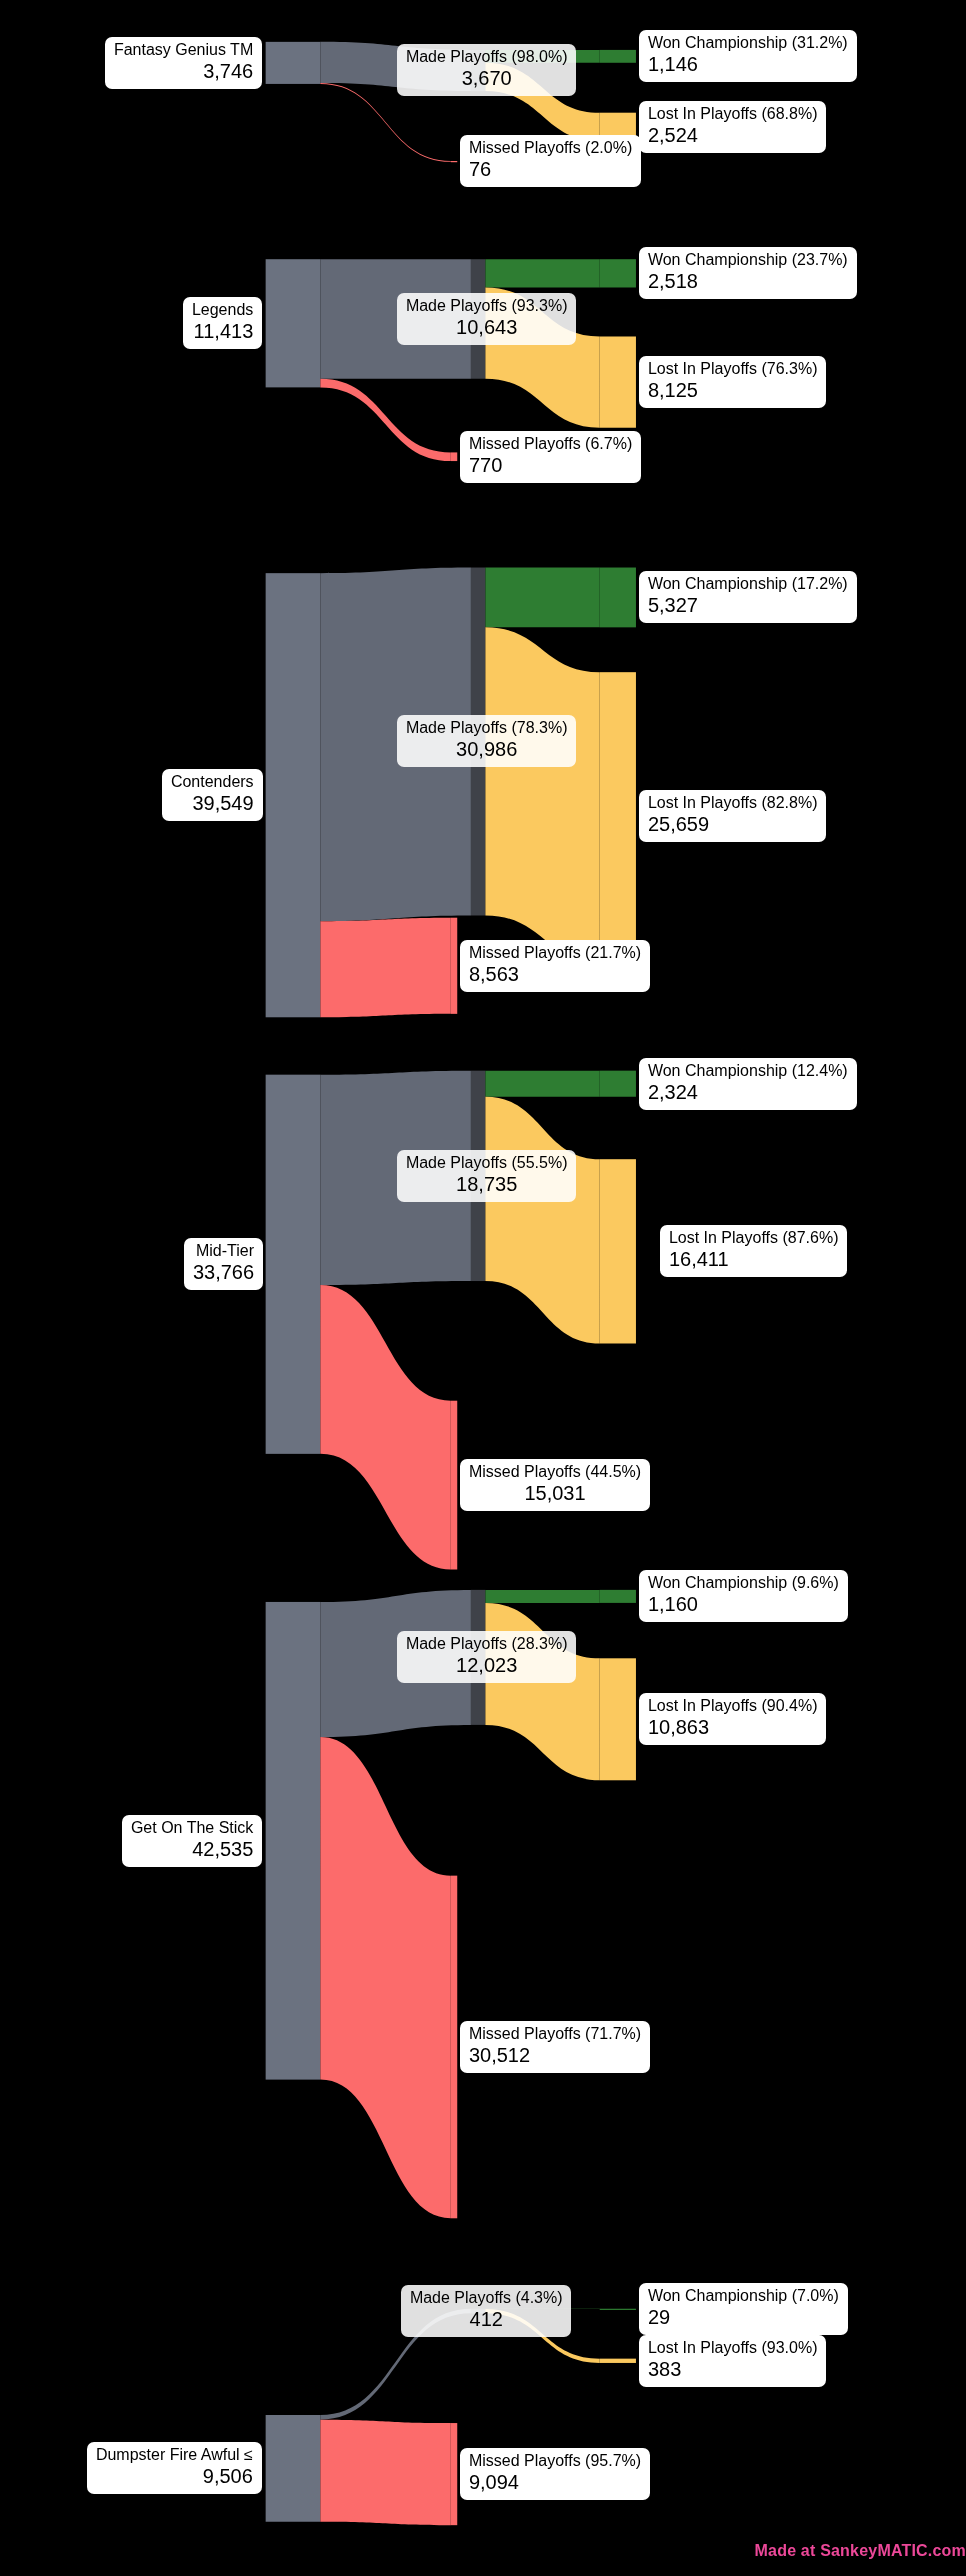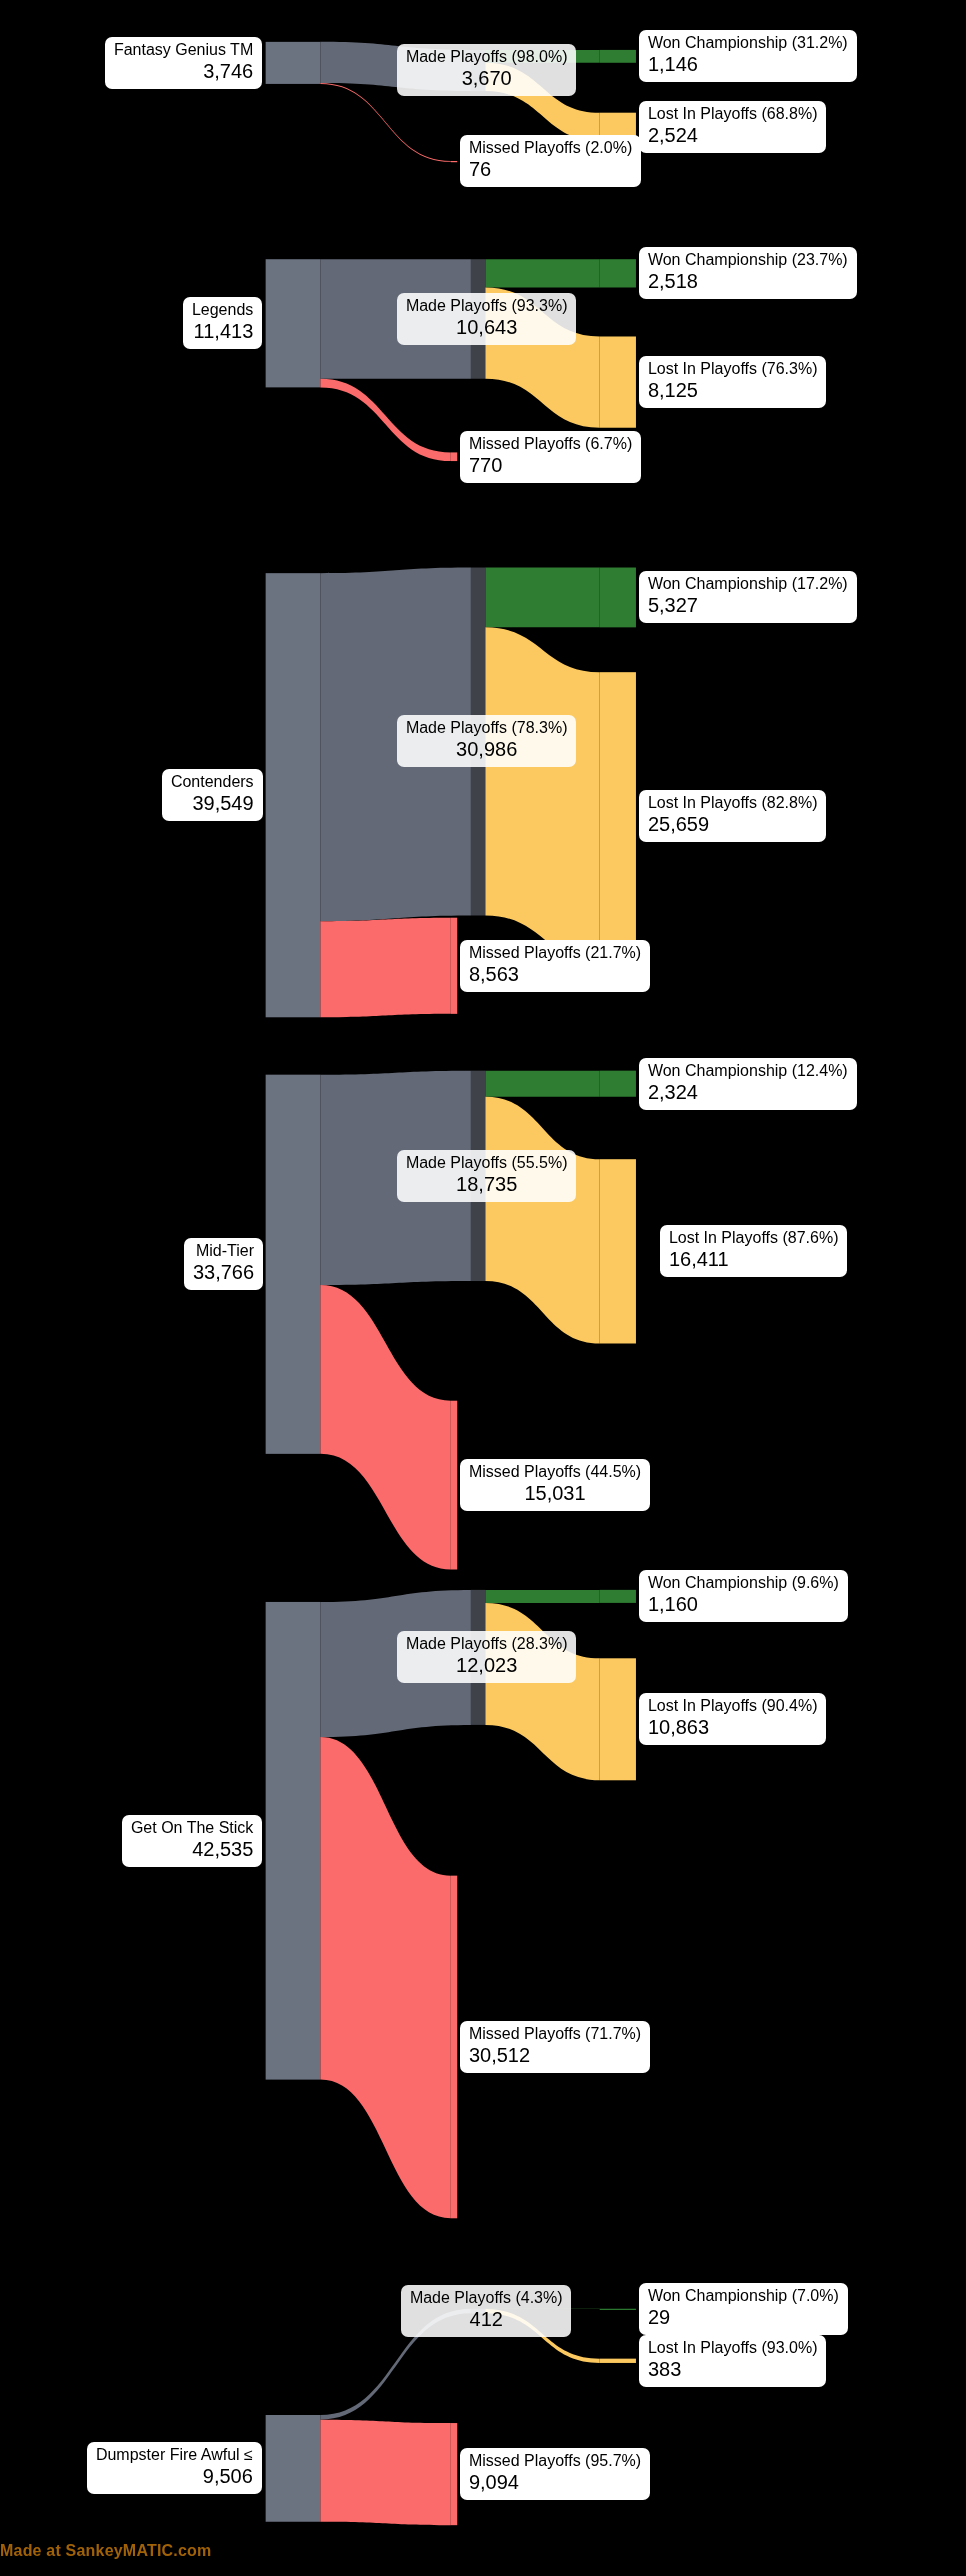--- a/index.html
+++ b/index.html
@@ -27,22 +27,22 @@
   .chip.right   { text-align:left; }
   .chip.leftish { text-align:right; }
   .chip.mid     { text-align:center; }
   .chip.mid .l1 { text-align:center; }
   .chip.mid .l2 { }
 
   
   .chip.ghost{ background:rgba(255,255,255,0.88); }
 
   .credit{
-    position:absolute;left:0;width:966px;text-align:left;
-    font-size:16px;font-weight:700;color:#a16207;
+    position:absolute;left:0;width:966px;text-align:right;
+    font-size:16px;font-weight:700;color:#ec4899;
     letter-spacing:0.2px;
   }
 </style>
 </head>
 <body>
 
 <div id="stage">
   <svg id="sankey" viewBox="0 0 1200 3200" preserveAspectRatio="none">
       <rect x="330" y="52" width="68" height="52.2567" fill="#6b7280"></rect>
       <path d="M398,52 C491.5,52 491.5,62 585,62 L585,113.1965 C491.5,113.1965 491.5,103.1965 398,103.1965 Z" fill="#6b7280" fill-opacity="0.92"></path>

